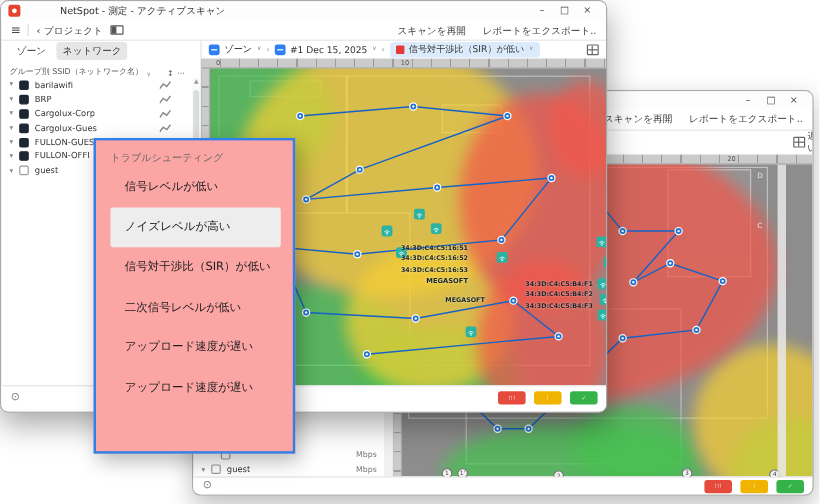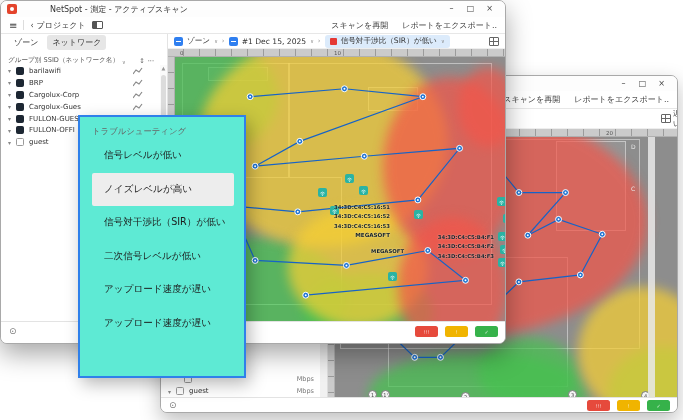--- a/index.html
+++ b/index.html
@@ -111,21 +111,21 @@
   #backwin .footer .legend{top:2px;}
   #backwin .footer .statusicon{top:3px;}
   #backwin .sidebar{border-right:1px solid #ddd;}
   #backwin .rows{position:absolute;left:0;right:0;bottom:0;}
   #backwin .sbstrip{position:absolute;right:0;top:0;bottom:0;width:7px;background:#f1f1f1;}
   .tailcrumb{position:absolute;left:345px;display:flex;align-items:flex-start;gap:4px;}
 
   #frontwin{left:0;top:0;width:506px;height:344px;z-index:10;}
 
   
-  #menu{position:absolute;left:78px;top:115px;width:168px;height:263px;background:#5eead4;
+  #menu{position:absolute;left:78px;top:115px;width:168px;height:263px;background:#fca5a5;
         border:2px solid #2f80ea;box-shadow:4px 6px 16px rgba(0,0,0,.28);z-index:30;padding:9px 0 0 12px;}
   #menu .mtitle{font-size:8.4px;color:#666;margin-bottom:2px;}
   .mitem{font-size:9.6px;color:#1c1c1c;height:33.5px;display:flex;align-items:center;padding-left:12px;
          margin-right:10px;white-space:nowrap;overflow:hidden;}
   .mitem.hover{background:#ededed;border-radius:2px;}
 </style>
 </head>
 <body>
 
 <div id="stage">

